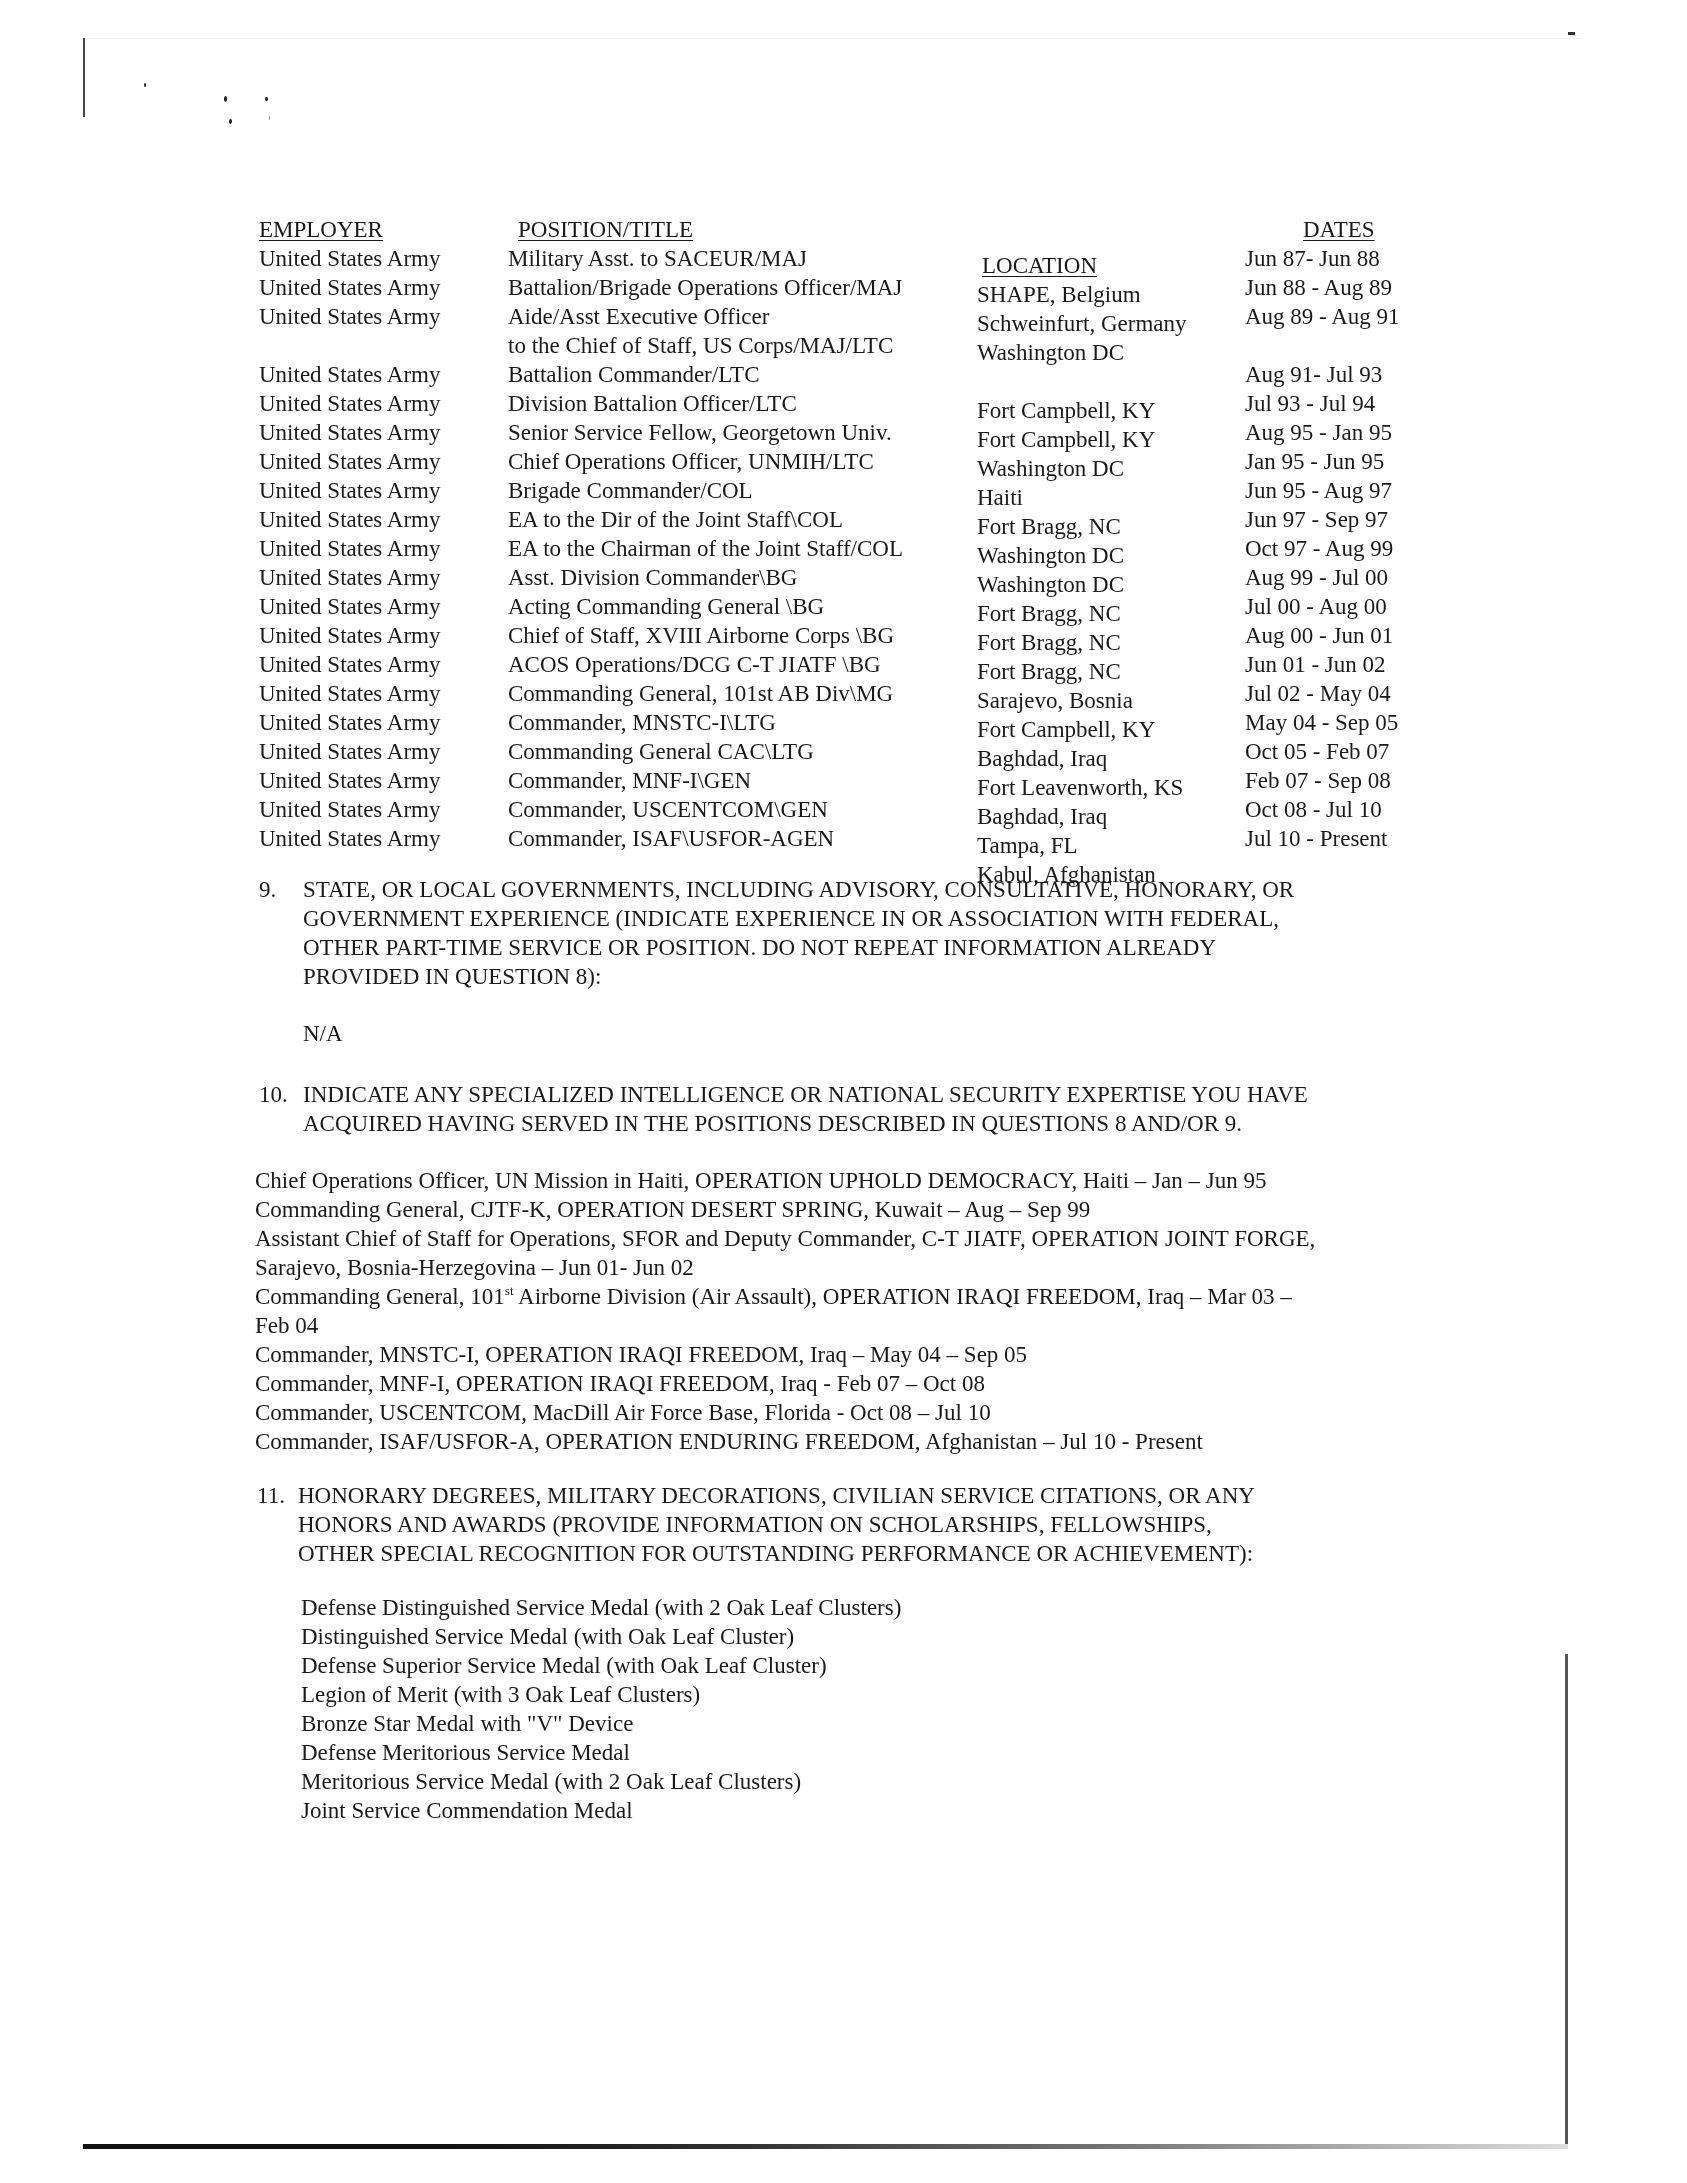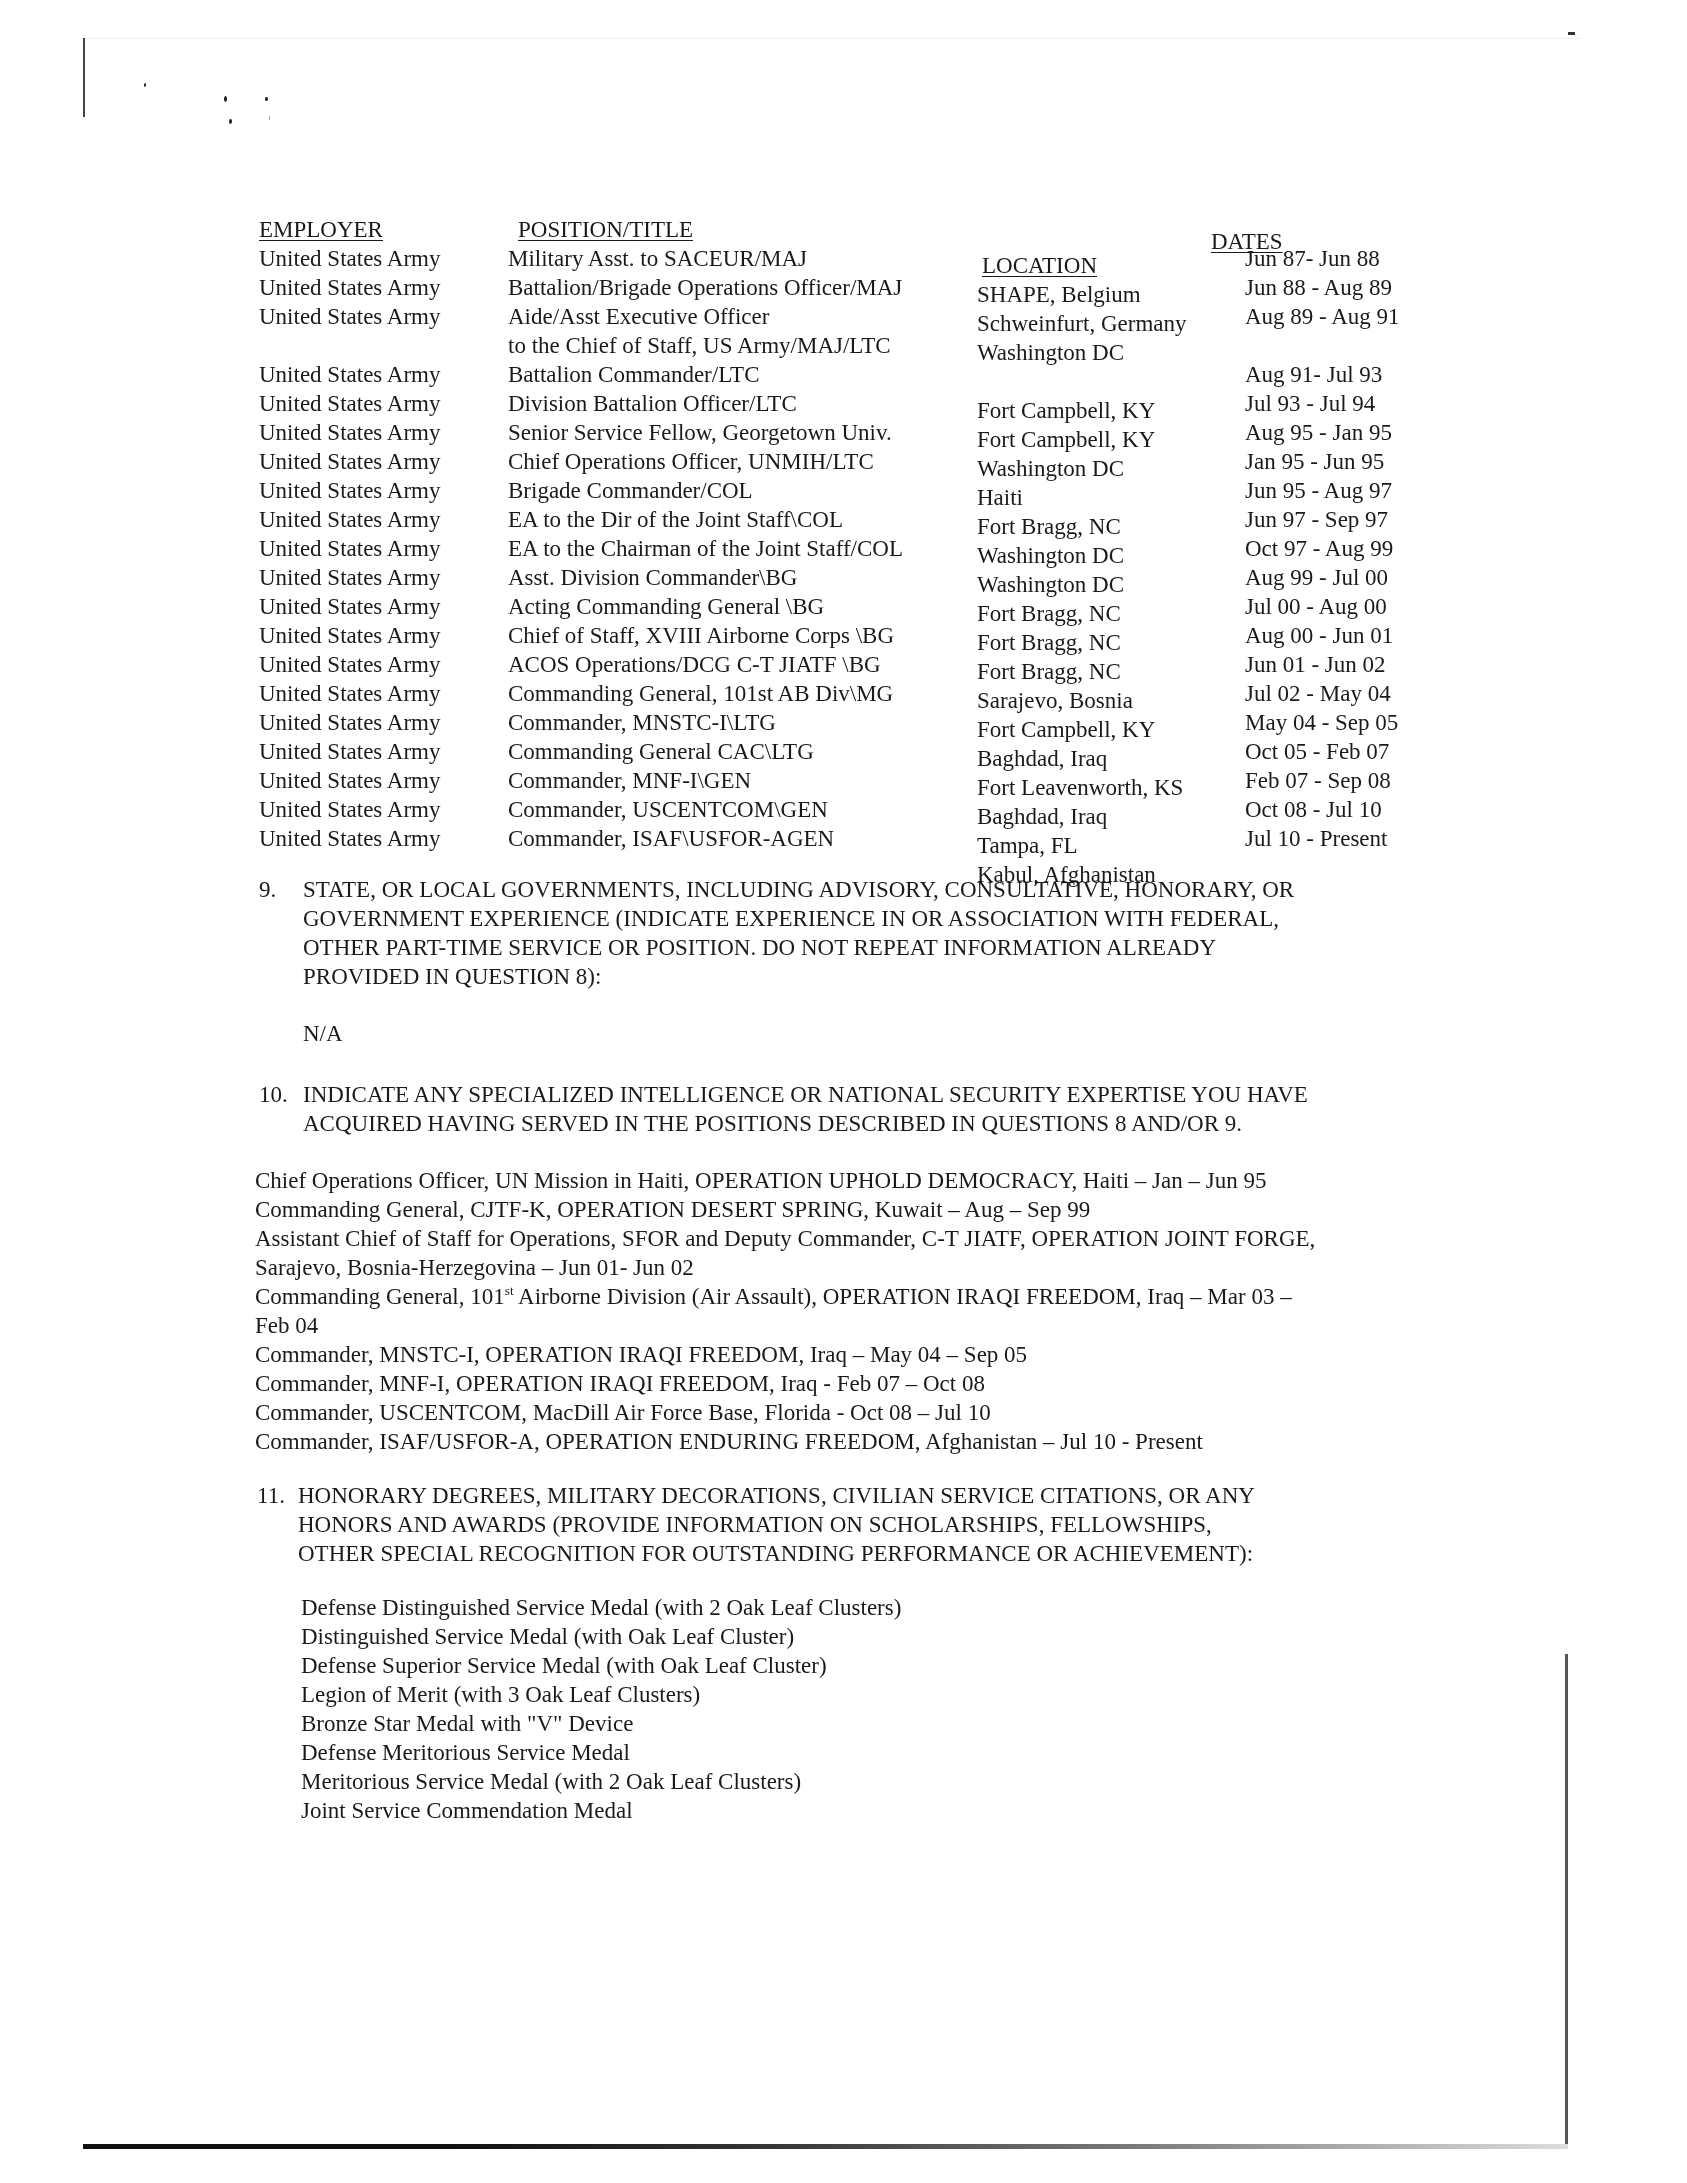--- a/index.html
+++ b/index.html
@@ -20,21 +20,21 @@
     .emp-row { position: relative; height: 29px; font-size: 23px; line-height: 29px; white-space: nowrap; }
     .emp-row.tall { height: 58px; }
     .col { position: absolute; top: 0; }
     .c-emp { left: 0; }
     .c-pos { left: 249px; }
     .c-loc { left: 718px; margin-top: 36px; }
     .c-date { left: 986px; }
     .hdr .col { text-decoration: underline; text-decoration-thickness: 1.3px; text-underline-offset: 3.3px; }
     .hdr .c-pos { left: 259px; }
     .hdr .c-loc { left: 723px; }
-    .hdr .c-date { left: 952px; margin-top: 12px; }
+    .hdr .c-date { left: 1044px; }
     .pos-line2 { display: block; }
 
     .question { position: absolute; font-size: 23px; line-height: 29px; }
     .question .num { position: absolute; left: 0; top: 0; }
     .question .txt { position: absolute; left: 44px; top: 0; width: 1257px; }
     .answer { position: absolute; font-size: 23px; line-height: 29px; white-space: nowrap; }
     .list { position: absolute; font-size: 23px; line-height: 29px; }
     .list-item { white-space: nowrap; }
     sup { font-size: 13.2px; line-height: 0; }
   </style>
@@ -67,21 +67,21 @@
         <span class="col c-date">Jun 87- Jun 88</span>
       </div>
       <div class="emp-row">
         <span class="col c-emp">United States Army</span>
         <span class="col c-pos"><span class="pos-line1">Battalion/Brigade Operations Officer/MAJ</span></span>
         <span class="col c-loc">Schweinfurt, Germany</span>
         <span class="col c-date">Jun 88 - Aug 89</span>
       </div>
       <div class="emp-row tall">
         <span class="col c-emp">United States Army</span>
-        <span class="col c-pos"><span class="pos-line1">Aide/Asst Executive Officer</span><span class="pos-line2">to the Chief of Staff, US Army/MAJ/LTC</span></span>
+        <span class="col c-pos"><span class="pos-line1">Aide/Asst Executive Officer</span><span class="pos-line2">to the Chief of Staff, US Corps/MAJ/LTC</span></span>
         <span class="col c-loc">Washington DC</span>
         <span class="col c-date">Aug 89 - Aug 91</span>
       </div>
       <div class="emp-row">
         <span class="col c-emp">United States Army</span>
         <span class="col c-pos"><span class="pos-line1">Battalion Commander/LTC</span></span>
         <span class="col c-loc">Fort Campbell, KY</span>
         <span class="col c-date">Aug 91- Jul 93</span>
       </div>
       <div class="emp-row">

